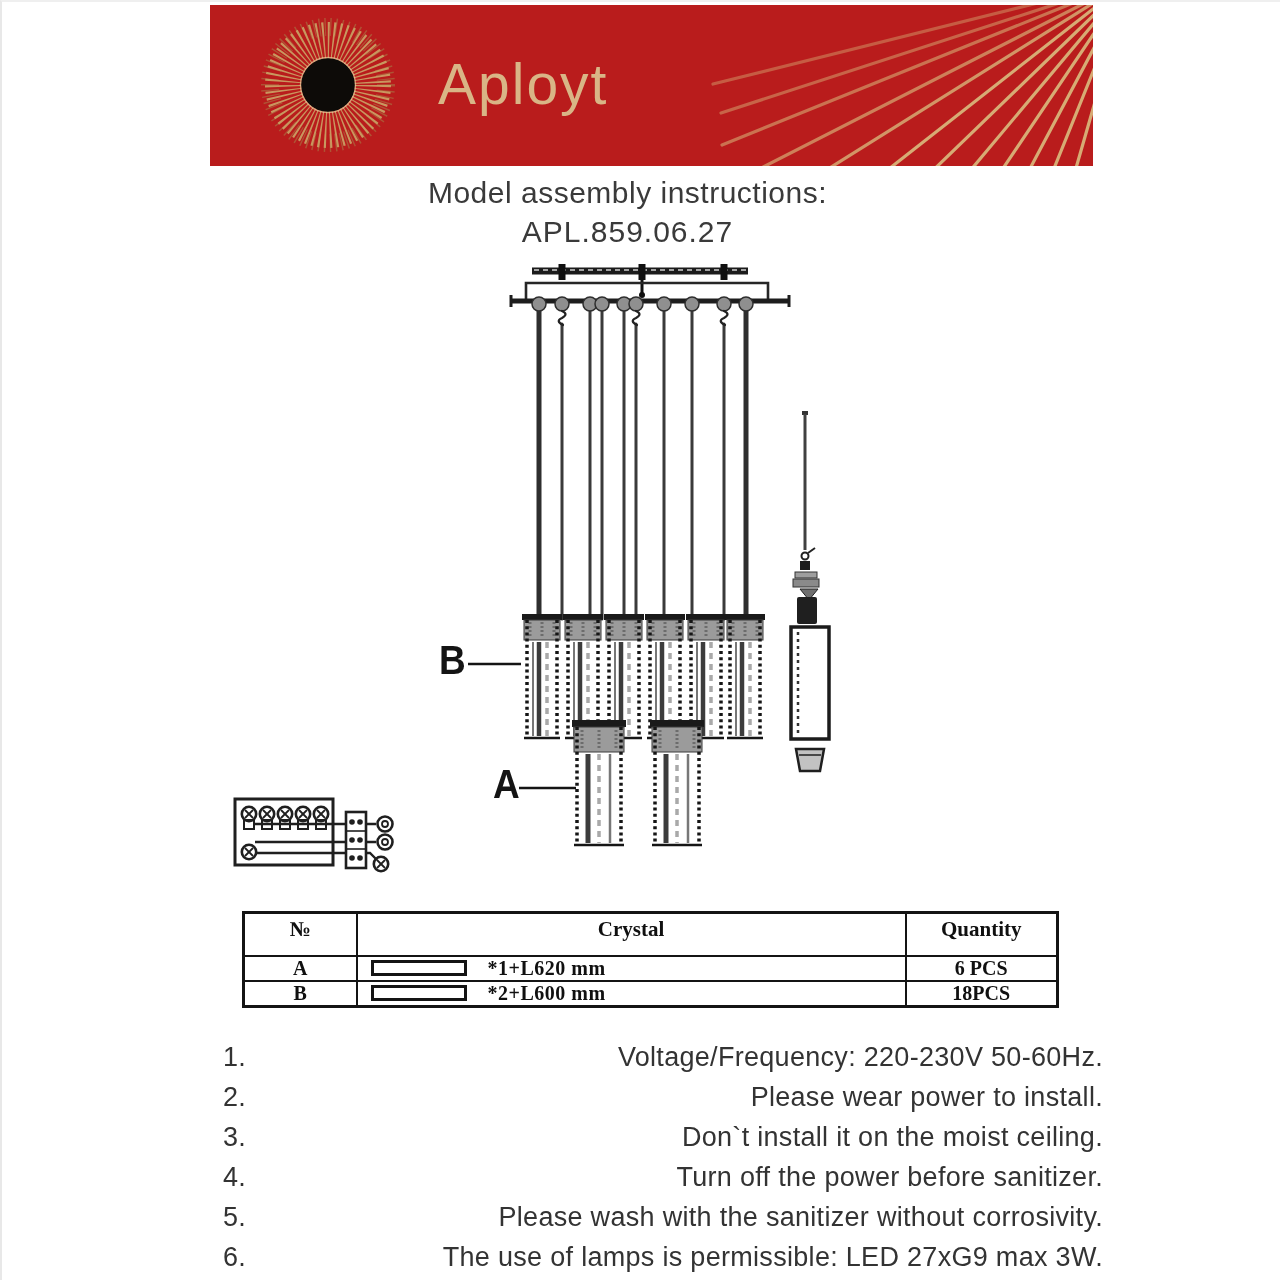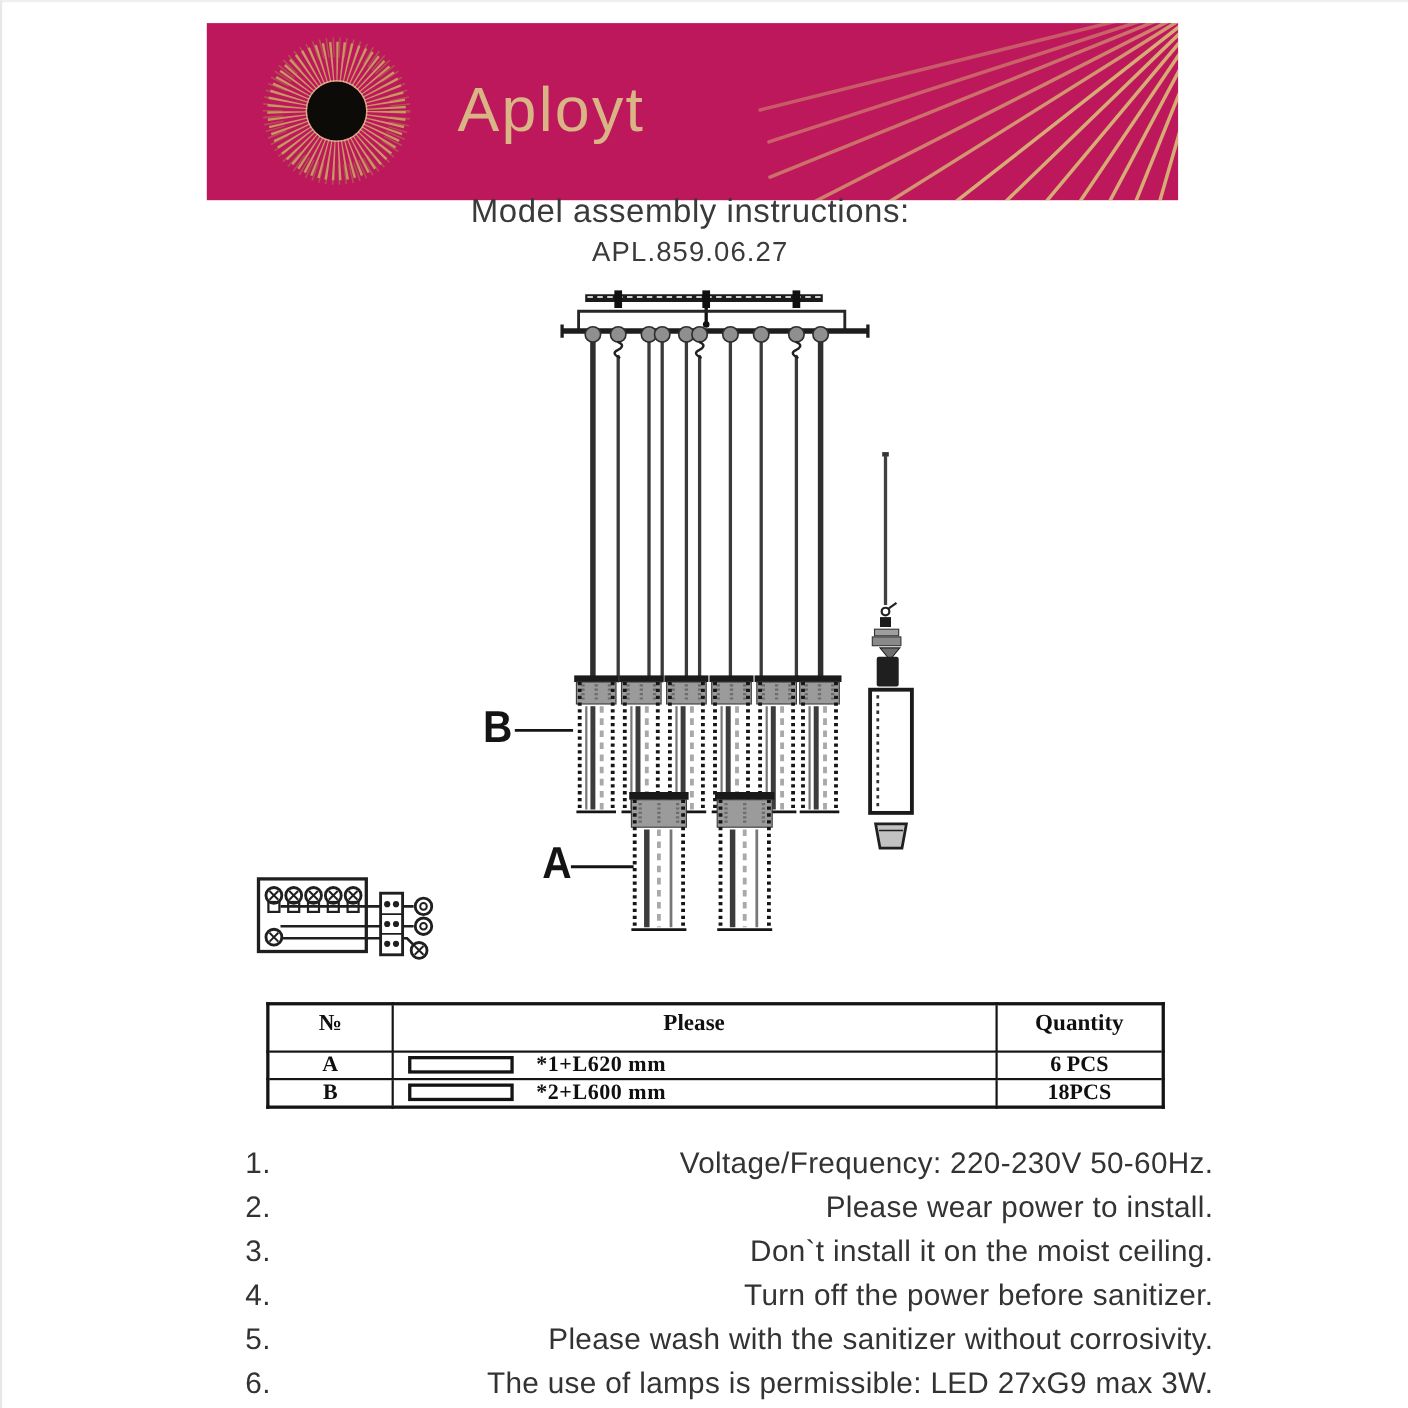--- a/index.html
+++ b/index.html
@@ -5,34 +5,34 @@
   * { margin:0; padding:0; box-sizing:border-box; }
   html,body { background:#ffffff; }
   body { font-family:"Liberation Sans", sans-serif; }
   #page {
     position:relative; width:1280px; height:1280px; background:#ffffff;
     overflow:hidden; border-left:2px solid #e8e8e8; border-top:2px solid #efefef;
   }
 
   
   .banner {
-    position:absolute; left:186px; top:3px; width:883px; height:161px;
-    background:#be185d; overflow:hidden;margin-top:16px;
+    position:absolute; left:208px; top:3px; width:883px; height:161px;
+    background:#b91c1c; overflow:hidden;
   }
   .sunburst { position:absolute; left:18px; top:0; }
   .brand {
     position:absolute; left:228px; top:0; height:161px; line-height:158px;
     font-size:57px; font-weight:300; letter-spacing:2px; color:#d9b586;
   }
   .rays { position:absolute; right:0; top:0; }
 
   
   .title-block { position:absolute; left:184px; top:174px; width:883px; text-align:center; color:#3a3a3a; }
   .title-line1 { font-size:30px; letter-spacing:0.5px; }
-  .title-line2 { font-size:25px; letter-spacing:1px; margin-top:5px; }
+  .title-line2 { font-size:30px; letter-spacing:1px; margin-top:5px; }
 
   
   .diagram-svg { position:absolute; left:210px; top:256px; }
   .part-label {
     position:absolute; font-size:37px; font-weight:bold; color:#141414;
     font-family:"Liberation Sans", sans-serif; transform:scaleY(1.1);
   }
   #label-b { left:437px; top:638px; }
   #label-a { left:491px; top:762px; }
 
@@ -248,21 +248,21 @@
     </g>
   </svg>
 
   <div class="part-label" id="label-b">B</div>
   <div class="part-label" id="label-a">A</div>
 
   <table class="parts-table">
     <thead>
       <tr>
         <th class="col-no">№</th>
-        <th>Please</th>
+        <th>Crystal</th>
         <th class="col-qty">Quantity</th>
       </tr>
     </thead>
     <tbody>
       <tr>
         <td>A</td>
         <td class="crystal-cell">
           <span class="crystal-flex">
             <span class="rect-icon"></span>
             <span class="crystal-text">*1+L620 mm</span>

